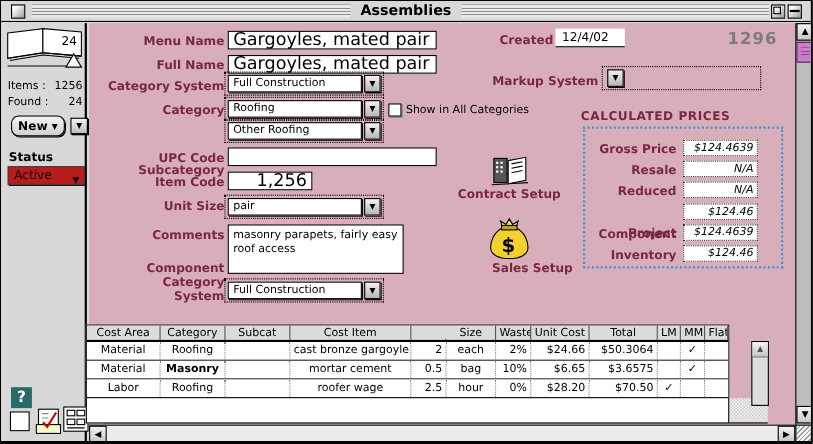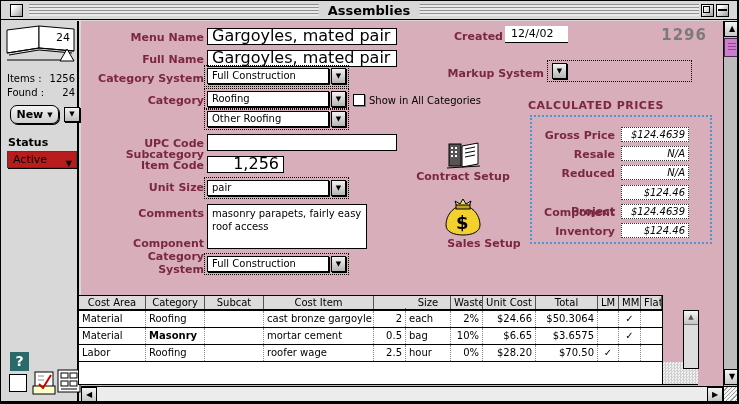--- a/index.html
+++ b/index.html
@@ -74,21 +74,21 @@
   
   .portal { position:absolute; left:77px; top:294px; width:585px; height:90px;
             border:1px solid #000; background:#fff; }
   .prow { display:flex; }
   .phead-row { height:15px; background:#dcdcdc; border-bottom:2px solid #000; }
   .pbody .prow { height:17px; border-bottom:1px solid #000; background:#fff; }
   .pcell { font-size:10px; line-height:15px; padding:0 3px; border-right:1px dotted #888;
            overflow:hidden; white-space:nowrap; }
   .pcell:last-child { border-right:none; }
   .phead-row .pcell { text-align:center; line-height:13px; border-right:1px solid #555; }
-  .a-l { text-align:left; } .a-r { text-align:right; } .a-c { text-align:center; }
+  .a-l { text-align:center; } .a-r { text-align:right; } .a-c { text-align:center; }
   .halftone { position:absolute; left:93px; top:361px; width:604px; height:23px;
            background-image:conic-gradient(#cfcfcf 25%,#f2f2f2 0 50%,#cfcfcf 0 75%,#f2f2f2 0);
            background-size:3px 3px; border-bottom:1px solid #000; }
   .portal-scroll { position:absolute; left:682px; top:309px; width:16px; height:59px;
            border:1px solid #000; background:#dedede; }
   .portal-scroll .up { height:14px; border-bottom:1px solid #777;
            background:linear-gradient(#f5f5f5,#c5c5c5); font-size:7px; color:#555;
            text-align:center; line-height:13px; }
 
   

